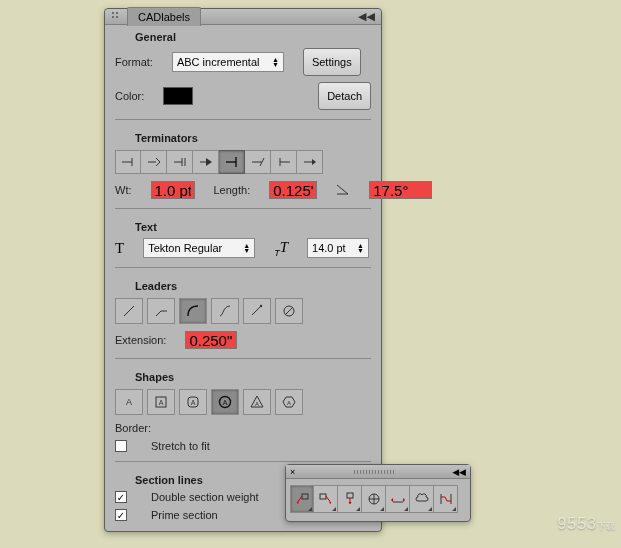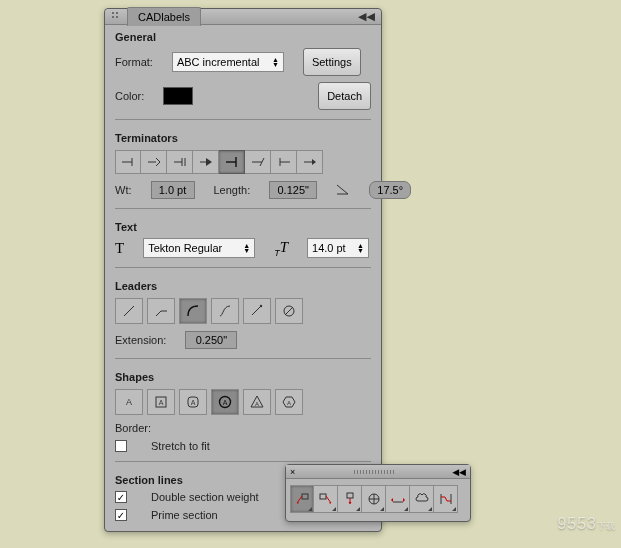--- a/index.html
+++ b/index.html
@@ -15,37 +15,37 @@
     border-radius: 4px 4px 0 0; font-size: 11px;
   }
   .titlebar .dots { width: 12px; height: 12px; margin: 0 4px 0 6px;
     background:
       radial-gradient(circle at 2px 2px,#6c6c6c 1px,transparent 1.2px),
       radial-gradient(circle at 6px 2px,#6c6c6c 1px,transparent 1.2px),
       radial-gradient(circle at 2px 6px,#6c6c6c 1px,transparent 1.2px),
       radial-gradient(circle at 6px 6px,#6c6c6c 1px,transparent 1.2px); }
   .titlebar .tab { background:#9e9e9e; padding:3px 10px; border:1px solid #7e7e7e; border-bottom:none; border-radius:2px 2px 0 0; font-size:11px; }
   .titlebar .collapse { margin-left:auto; margin-right:6px; font-size:11px; color:#333;}
-  .section-title { font-weight:bold; font-size:11px; padding:6px 10px 2px 10px; color:#1a1a1a; }
+  .section-title { font-weight:bold; font-size:11px; padding:6px 10px 2px 10px; color:#1a1a1a;margin-left:20px; }
   .row { display:flex; align-items:center; padding:3px 10px; font-size:11px; gap:19px; }
   .hr { border:none; border-top:1px solid #8a8a8a; margin:6px 10px; }
   label { font-size:11px; color:#222; }
   .select {
     display:inline-flex; align-items:center; background:#f3f3f3; border:1px solid #888;
     font-size:11px; padding:1px 4px; height:20px; position:relative;
   }
   .select .arrows { margin-left:auto; display:flex; flex-direction:column; line-height:5px; font-size:7px; padding-left:6px;}
   .btn {
     background: linear-gradient(#e8e8e8,#cacaca); border:1px solid #6f6f6f; border-radius:3px;
     font-size:11px; padding:2px 8px; height:28px;
   }
   .swatch { width:30px; height:18px; border:1px solid #555; background:#000; }
   .text-input {
-    background:#a3a3a3; border:1px solid #777; font-size:11px; padding:1px 3px;
-    height:18px; width:50px;text-align:center;
+    background:#ef4444; border:1px solid #777; font-size:15px; padding:1px 3px;
+    height:18px; width:50px;
   }
   .icon-row { display:flex; padding:4px 10px; gap:0; }
   .icon-btn {
     width:26px; height:24px; border:1px solid #8a8a8a; background:#bdbdbd;
     display:flex; align-items:center; justify-content:center;
   }
   .icon-btn + .icon-btn { border-left:none; }
   .icon-btn.sel { background:#8e8e8e; border-color:#5a5a5a; box-shadow: inset 0 0 3px rgba(0,0,0,0.4); }
   .icon-btn svg { width:16px; height:16px; }
   .lead-row .icon-btn { width:28px; height:26px; margin-right:4px; border:1px solid #8a8a8a;}
@@ -161,21 +161,21 @@
       </div>
   </div>
   <div class="row">
     <label>Wt:</label>
     <input class="text-input" style="width: 44px;" value="1.0 pt">
     <label>Length:</label>
     <input class="text-input" style="width: 48px;" value="0.125&quot;">
     <span><svg width="14" height="12" viewBox="0 0 14 12">
           <path d="M1 11 L12 11 L1 2" stroke="#333" fill="none"></path>
         </svg></span>
-    <input class="text-input" style="width: 42px; border-radius: 7px;" value="17.5°">
+    <input class="text-input" style="width: 63px;" value="17.5°">
   </div>
   <hr class="hr">
 
   <div class="section-title">Text</div>
   <div class="row">
     <span class="T">T</span>
     <div class="select" style="width:112px">
       <span>Tekton Regular</span>
       <span class="arrows">
           <span>▲</span>

